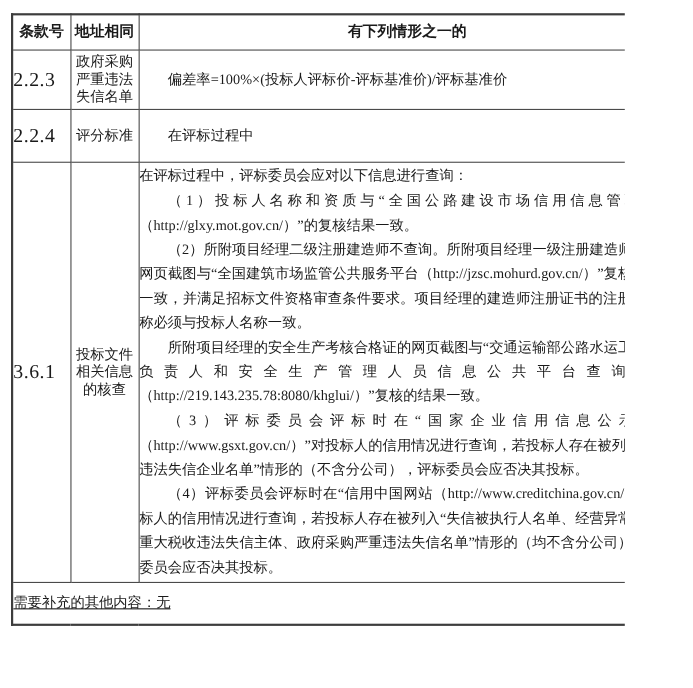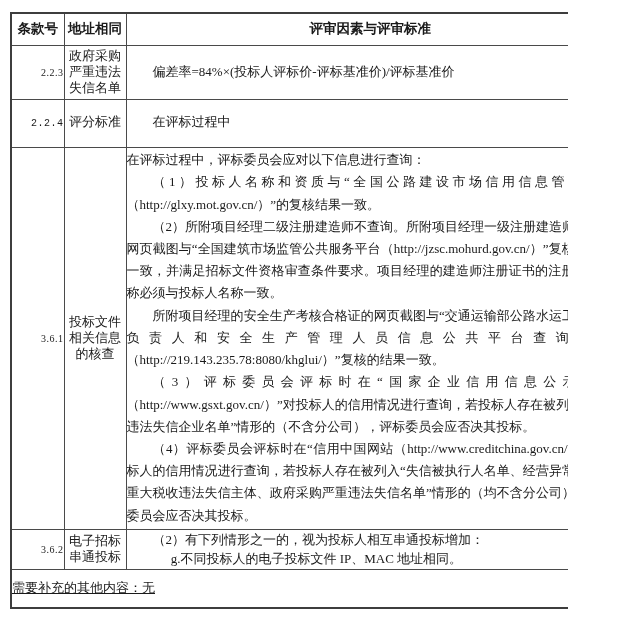--- a/index.html
+++ b/index.html
@@ -28,34 +28,34 @@
     border: 2px solid #3d3d3d;
   }
   table.doc-table th,
   table.doc-table td {
     border: 1px solid #4a4a4a;
     padding: 0;
     overflow: hidden;
   }
   tr.header-row { height: 32px; }
   tr.row-223 { height: 54px; }
-  tr.row-224 { height: 48px; font-family: Liberation Mono, monospace; }
+  tr.row-224 { height: 48px; }
   tr.row-361 { height: 382px; }
   tr.row-362 { height: 40px; }
   tr.footer-row { height: 39px; }
 
   th.col-head {
     font-size: 13.5px;
     font-weight: bold;
     text-align: center;
     vertical-align: middle;
   }
   td.cell-no {
-    font-size: 10px;
-    text-align: right;
+    font-size: 18px;
+    text-align: left;
     vertical-align: middle;
     letter-spacing: 0.5px;
   }
   td.cell-name {
     font-size: 13px;
     line-height: 16px;
     text-align: center;
     vertical-align: middle;
     padding: 0 2px;
   }
@@ -91,29 +91,29 @@
   <table class="doc-table">
     <colgroup>
       <col style="width:53px">
       <col style="width:62px">
       <col style="width:489px">
     </colgroup>
     <thead>
       <tr class="header-row">
         <th class="col-head">条款号</th>
         <th class="col-head">地址相同</th>
-        <th class="col-head">评审因素与评审标准</th>
+        <th class="col-head">有下列情形之一的</th>
       </tr>
     </thead>
     <tbody>
       <tr class="row-223">
         <td class="cell-no">2.2.3</td>
         <td class="cell-name">政府采购严重违法失信名单</td>
         <td class="cell-criteria">
-          <p class="single">偏差率=84%×(投标人评标价-评标基准价)/评标基准价</p>
+          <p class="single">偏差率=100%×(投标人评标价-评标基准价)/评标基准价</p>
         </td>
       </tr>
       <tr class="row-224">
         <td class="cell-no">2.2.4</td>
         <td class="cell-name">评分标准</td>
         <td class="cell-criteria">
           <p class="single">在评标过程中</p>
         </td>
       </tr>
       <tr class="row-361">
@@ -121,26 +121,18 @@
         <td class="cell-name">投标文件相关信息的核查</td>
         <td class="cell-criteria">
           <p>在评标过程中，评标委员会应对以下信息进行查询：</p>
           <p class="indent2">（1）投标人名称和资质与“全国公路建设市场信用信息管理系统（http://glxy.mot.gov.cn/）”的复核结果一致。</p>
           <p class="indent2">（2）所附项目经理二级注册建造师不查询。所附项目经理一级注册建造师信息的网页截图与“全国建筑市场监管公共服务平台（http://jzsc.mohurd.gov.cn/）”复核的结果一致，并满足招标文件资格审查条件要求。项目经理的建造师注册证书的注册单位名称必须与投标人名称一致。</p>
           <p class="indent2">所附项目经理的安全生产考核合格证的网页截图与“交通运输部公路水运工程企业负责人和安全生产管理人员信息公共平台查询网站（http://219.143.235.78:8080/khglui/）”复核的结果一致。</p>
           <p class="indent2">（3）评标委员会评标时在“国家企业信用信息公示系统（http://www.gsxt.gov.cn/）”对投标人的信用情况进行查询，若投标人存在被列入“严重违法失信企业名单”情形的（不含分公司），评标委员会应否决其投标。</p>
           <p class="indent2">（4）评标委员会评标时在“信用中国网站（http://www.creditchina.gov.cn/）”对投标人的信用情况进行查询，若投标人存在被列入“失信被执行人名单、经营异常名录、重大税收违法失信主体、政府采购严重违法失信名单”情形的（均不含分公司），评标委员会应否决其投标。</p>
         </td>
       </tr>
-      <tr class="row-362">
-        <td class="cell-no">3.6.2</td>
-        <td class="cell-name">电子招标串通投标</td>
-        <td class="cell-criteria">
-          <p class="indent2">（2）有下列情形之一的，视为投标人相互串通投标增加：</p>
-          <p class="indent35">g.不同投标人的电子投标文件 IP、MAC 地址相同。</p>
-        </td>
-      </tr>
       <tr class="footer-row">
         <td class="cell-footer" colspan="3">需要补充的其他内容：无</td>
       </tr>
     </tbody>
   </table>
 </div>
 
 </body></html>

